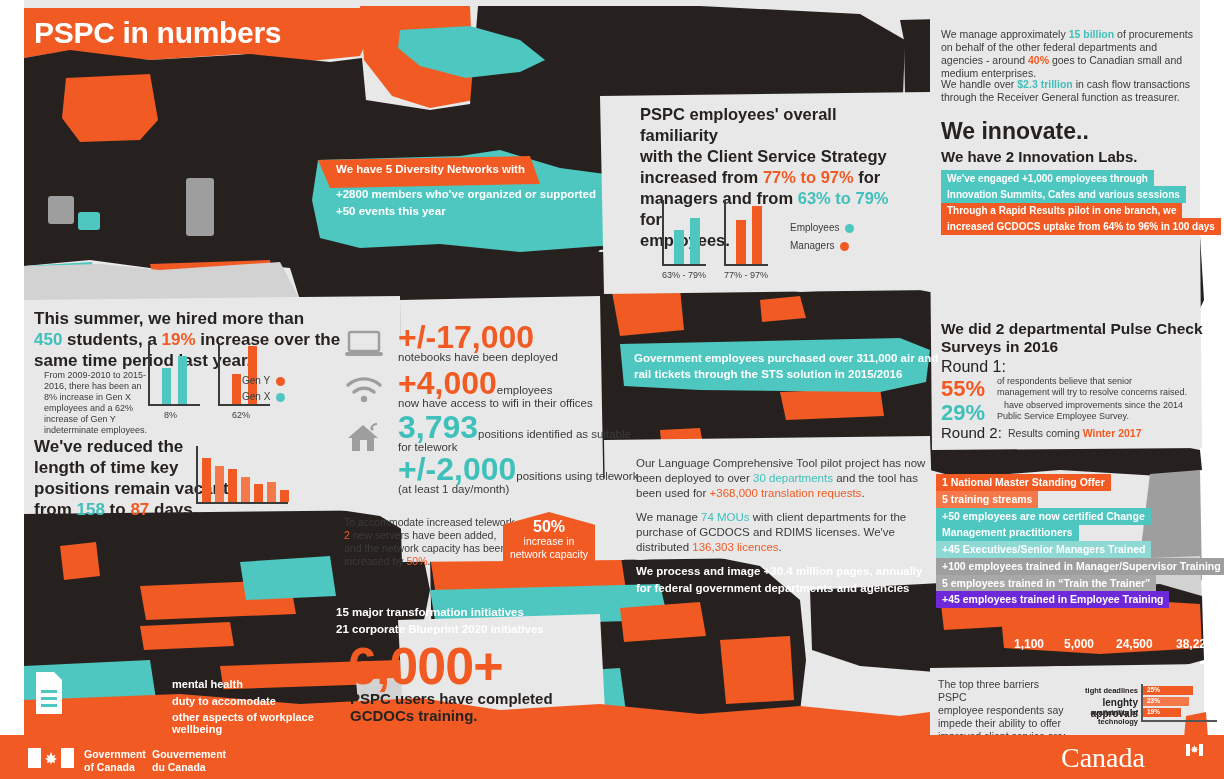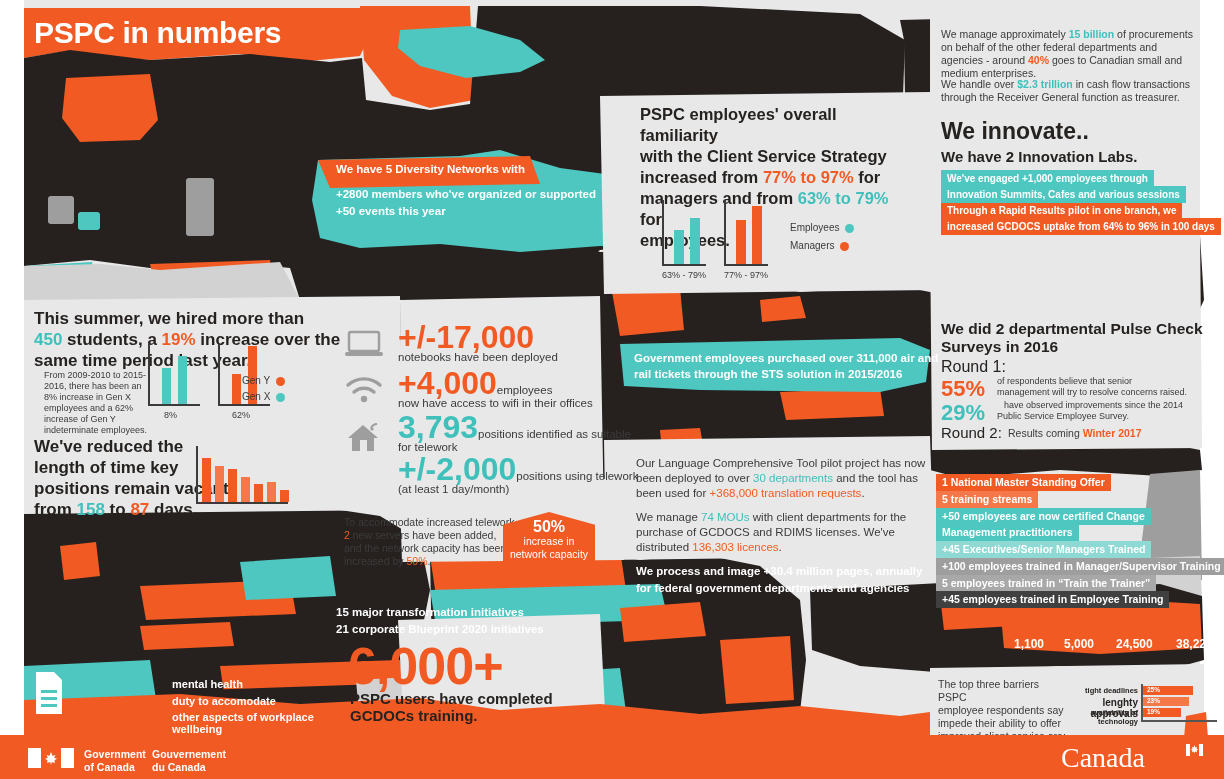--- a/index.html
+++ b/index.html
@@ -360,21 +360,21 @@
     <span>Results coming </span><span class="orange bold">Winter 2017</span>
   </div>
 
   <div class="ribbon" style="left:936px;top:474px;background:#f15a22;font-size:10.5px;padding:1px 6px;">1 National Master Standing Offer</div>
   <div class="ribbon" style="left:936px;top:491px;background:#f4784a;font-size:10.5px;padding:1px 6px;">5 training streams</div>
   <div class="ribbon" style="left:936px;top:508px;background:#4ec7c0;font-size:10.5px;padding:1px 6px;">+50 employees are now certified Change</div>
   <div class="ribbon" style="left:936px;top:524px;background:#4ec7c0;font-size:10.5px;padding:1px 6px;">Management practitioners</div>
   <div class="ribbon" style="left:936px;top:541px;background:#8fd9d4;font-size:10.5px;padding:1px 6px;">+45 Executives/Senior Managers Trained</div>
   <div class="ribbon" style="left:936px;top:558px;background:#9e9e9e;font-size:10.5px;padding:1px 6px;">+100 employees trained in Manager/Supervisor Training</div>
   <div class="ribbon" style="left:936px;top:575px;background:#a8a8a8;font-size:10.5px;padding:1px 6px;">5 employees trained in “Train the Trainer”</div>
-  <div class="ribbon" style="left:936px;top:591px;background:#404040;font-size:10.5px;padding:1px 6px;">+45 employees trained in Employee Training</div>
+  <div class="ribbon" style="left:936px;top:591px;background:#6d28d9;font-size:10.5px;padding:1px 6px;">+45 employees trained in Employee Training</div>
 
   <div class="t white bold" style="left:1014px;top:637px;font-size:12px;">1,100</div>
   <div class="t white bold" style="left:1064px;top:637px;font-size:12px;">5,000</div>
   <div class="t white bold" style="left:1116px;top:637px;font-size:12px;">24,500</div>
   <div class="t white bold" style="left:1176px;top:637px;font-size:12px;">38,228</div>
 
   <div class="t body-sm" style="left:938px;top:678px;width:130px;">
     <span>The top three barriers PSPC</span><br>
     <span>employee respondents say</span><br>
     <span>impede their ability to offer</span><br>

